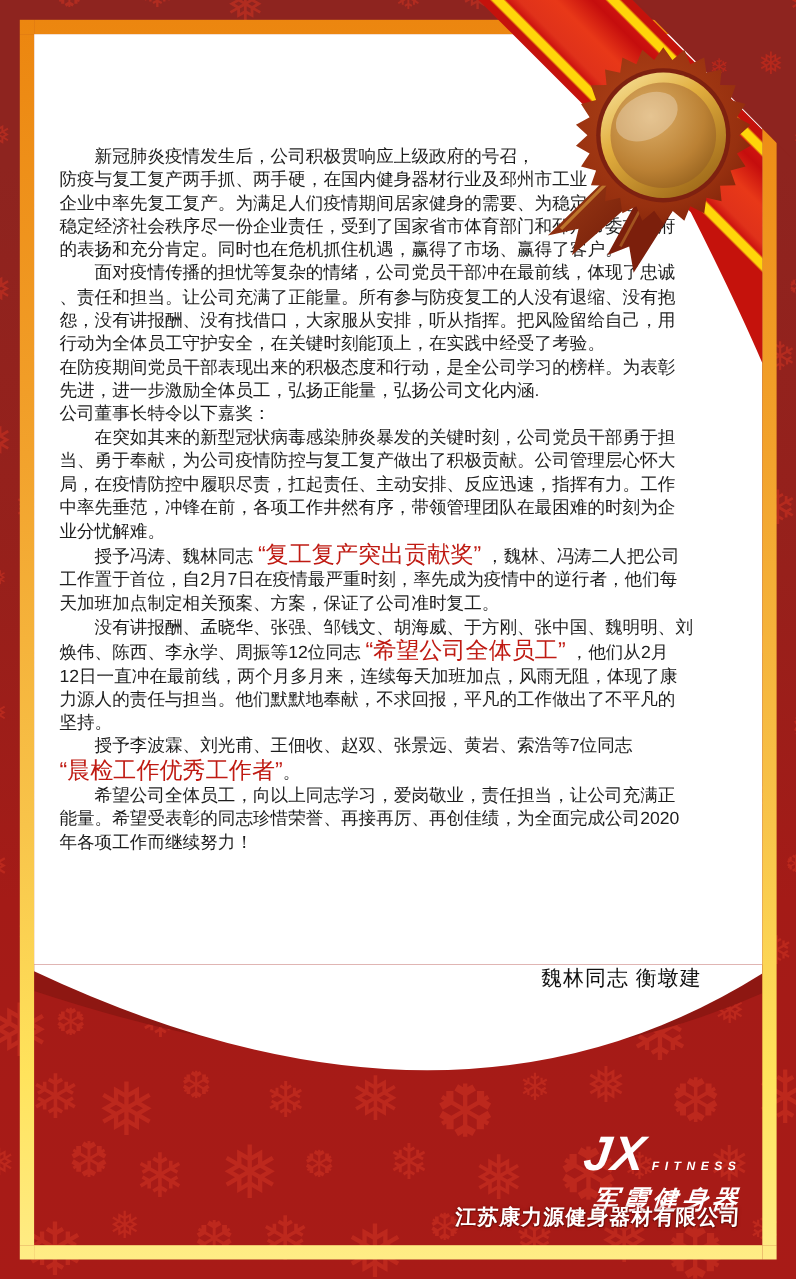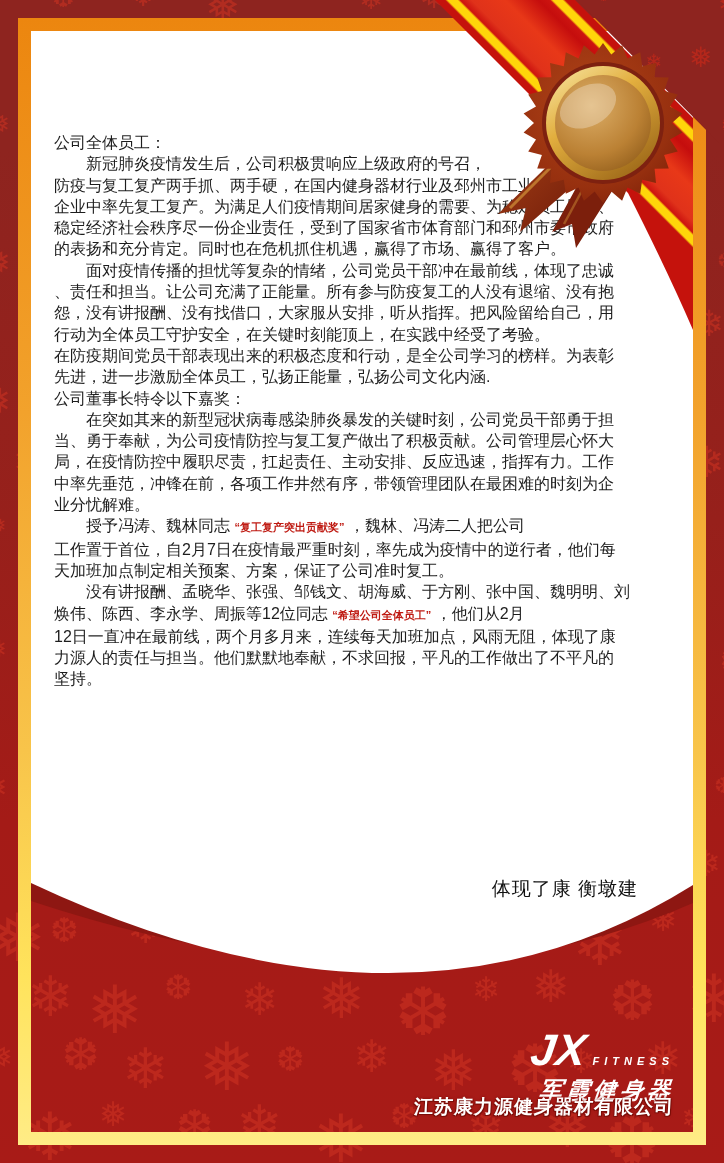--- a/index.html
+++ b/index.html
@@ -22,21 +22,21 @@
     position:absolute;top:30px;left:0;right:0;text-align:center;
     font-family:"Liberation Serif","DejaVu Serif",serif;font-weight:bold;
     font-size:62px;color:#a3241e;letter-spacing:22px;padding-left:22px;
   }
   #body-text{
     position:absolute;left:54px;top:132px;width:584px;
     font-size:16px;line-height:21.3px;color:#1d1d1d;
     white-space:pre-wrap;z-index:2;
   }
   .para{margin:0;}
-  .award{color:#bf1a12;font-weight:bold;font-size:11px;}
+  .award{color:#bf1a12;font-weight:normal;font-size:21px;}
   .ribbon-svg{position:absolute;left:0;top:0;z-index:4;display:block;}
   .corner-triangle{
     position:absolute;left:560px;top:0;width:164px;height:150px;
     background:#8e241f;clip-path:polygon(17px 0,164px 0,164px 148px);
     z-index:6;overflow:hidden;
   }
   .medal-svg{position:absolute;left:480px;top:18px;z-index:7;}
   .signature{position:absolute;right:86px;top:876px;z-index:8;text-align:center;color:#111;}
   .sig-name{font-size:19px;letter-spacing:1px;}
   .sig-date{font-size:17px;margin-top:7px;letter-spacing:1px;}
@@ -245,41 +245,44 @@
   <div class="white-panel"></div>
 
   <svg class="curve-svg" width="662" height="170" viewBox="0 0 662 170">
     <path d="M0,0 H662 V26 Q380,150 0,24 Z" fill="#8e1712"></path>
     <path d="M0,0 H662 V8 Q380,185 0,6 Z" fill="#ffffff"></path>
   </svg>
 
   <div class="gold-frame"></div>
 
 
-  <div id="body-text"><div class="para"><span>公司全体员工：</span></div><div class="para"><span>　　新冠肺炎疫情发生后，公司积极贯响应上级政府的号召，
+  <div id="body-text"><div class="para"><span>　　新冠肺炎疫情发生后，公司积极贯响应上级政府的号召，
 防疫与复工复产两手抓、两手硬，在国内健身器材行业及邳州市工业
 企业中率先复工复产。为满足人们疫情期间居家健身的需要、为稳定员工思想、
 稳定经济社会秩序尽一份企业责任，受到了国家省市体育部门和邳州市委市政府
 的表扬和充分肯定。同时也在危机抓住机遇，赢得了市场、赢得了客户。</span></div><div class="para"><span>　　面对疫情传播的担忧等复杂的情绪，公司党员干部冲在最前线，体现了忠诚
 、责任和担当。让公司充满了正能量。所有参与防疫复工的人没有退缩、没有抱
 怨，没有讲报酬、没有找借口，大家服从安排，听从指挥。把风险留给自己，用
 行动为全体员工守护安全，在关键时刻能顶上，在实践中经受了考验。
 在防疫期间党员干部表现出来的积极态度和行动，是全公司学习的榜样。为表彰
 先进，进一步激励全体员工，弘扬正能量，弘扬公司文化内涵.
 公司董事长特令以下嘉奖：</span></div><div class="para"><span>　　在突如其来的新型冠状病毒感染肺炎暴发的关键时刻，公司党员干部勇于担
 当、勇于奉献，为公司疫情防控与复工复产做出了积极贡献。公司管理层心怀大
 局，在疫情防控中履职尽责，扛起责任、主动安排、反应迅速，指挥有力。工作
 中率先垂范，冲锋在前，各项工作井然有序，带领管理团队在最困难的时刻为企
 业分忧解难。</span></div><div class="para"><span>　　授予冯涛、魏林同志 </span><span class="award">“复工复产突出贡献奖”</span><span> ，魏林、冯涛二人把公司
 工作置于首位，自2月7日在疫情最严重时刻，率先成为疫情中的逆行者，他们每
 天加班加点制定相关预案、方案，保证了公司准时复工。</span></div><div class="para"><span>　　没有讲报酬、孟晓华、张强、邹钱文、胡海威、于方刚、张中国、魏明明、刘
 焕伟、陈西、李永学、周振等12位同志 </span><span class="award">“希望公司全体员工”</span><span> ，他们从2月
 12日一直冲在最前线，两个月多月来，连续每天加班加点，风雨无阻，体现了康
 力源人的责任与担当。他们默默地奉献，不求回报，平凡的工作做出了不平凡的
-坚持。</span></div></div>
+坚持。</span></div><div class="para"><span>　　授予李波霖、刘光甫、王佃收、赵双、张景远、黄岩、索浩等7位同志
+</span><span class="award">“晨检工作优秀工作者”</span><span>。</span></div><div class="para"><span>　　希望公司全体员工，向以上同志学习，爱岗敬业，责任担当，让公司充满正
+能量。希望受表彰的同志珍惜荣誉、再接再厉、再创佳绩，为全面完成公司2020
+年各项工作而继续努力！</span></div></div>
 
   <svg class="ribbon-svg" width="724" height="420" viewBox="0 0 724 420">
     <defs>
       <linearGradient id="ribGrad" gradientUnits="userSpaceOnUse" x1="520" y1="85" x2="590" y2="15">
         <stop offset="0" stop-color="#c5120c"></stop>
           <stop offset="0.07" stop-color="#c5120c"></stop>
         <stop offset="0.09" stop-color="#ffd60a"></stop>
           <stop offset="0.16" stop-color="#ffd60a"></stop>
         <stop offset="0.18" stop-color="#cd1410"></stop>
           <stop offset="0.26" stop-color="#e0321a"></stop>
@@ -337,21 +340,21 @@
     <path d="M84,136 L30,190" stroke="#d79a3c" stroke-width="3" opacity="0.65" fill="none"></path>
     <path d="M112,154 L84,206" stroke="#c98a34" stroke-width="2.5" opacity="0.5" fill="none"></path>
     <polygon id="rosette-star" fill="url(#rosetteG)" points="192.0,105.0 202.4,114.6 190.0,121.5 197.8,133.4 184.1,137.1 188.8,150.4 174.6,150.8 176.0,164.9 162.2,161.8 160.2,175.8 147.5,169.5 142.1,182.7 131.3,173.5 123.0,185.0 114.7,173.5 103.9,182.7 98.5,169.5 85.8,175.8 83.8,161.8 70.0,164.9 71.4,150.8 57.2,150.4 61.9,137.1 48.2,133.4 56.0,121.5 43.6,114.6 54.0,105.0 43.6,95.4 56.0,88.5 48.2,76.6 61.9,72.9 57.2,59.6 71.4,59.2 70.0,45.1 83.8,48.2 85.8,34.2 98.5,40.5 103.9,27.3 114.7,36.5 123.0,25.0 131.3,36.5 142.1,27.3 147.5,40.5 160.2,34.2 162.2,48.2 176.0,45.1 174.6,59.2 188.8,59.6 184.1,72.9 197.8,76.6 190.0,88.5 202.4,95.4"></polygon>
     <circle cx="123" cy="105" r="61" fill="#7e2110"></circle>
     <circle cx="123" cy="105" r="57" fill="url(#goldRim)"></circle>
     <circle cx="123" cy="105" r="48" fill="url(#medalFace)"></circle>
     <ellipse cx="108" cy="88" rx="30" ry="20" fill="#ffffff" opacity="0.28" transform="rotate(-28 108 88)"></ellipse>
   </svg>
 
   <div class="signature">
-    <div class="sig-name">体现了康  衡墩建</div>
+    <div class="sig-name">魏林同志  衡墩建</div>
   </div>
 
   <div class="logo-block">
     <div class="logo-row">
       <span class="logo-jx">JX</span>
       <span class="logo-fitness">FITNESS</span>
     </div>
     <div class="logo-brand">军霞健身器</div>
   </div>
   <div class="company-line">江苏康力源健身器材有限公司</div>

